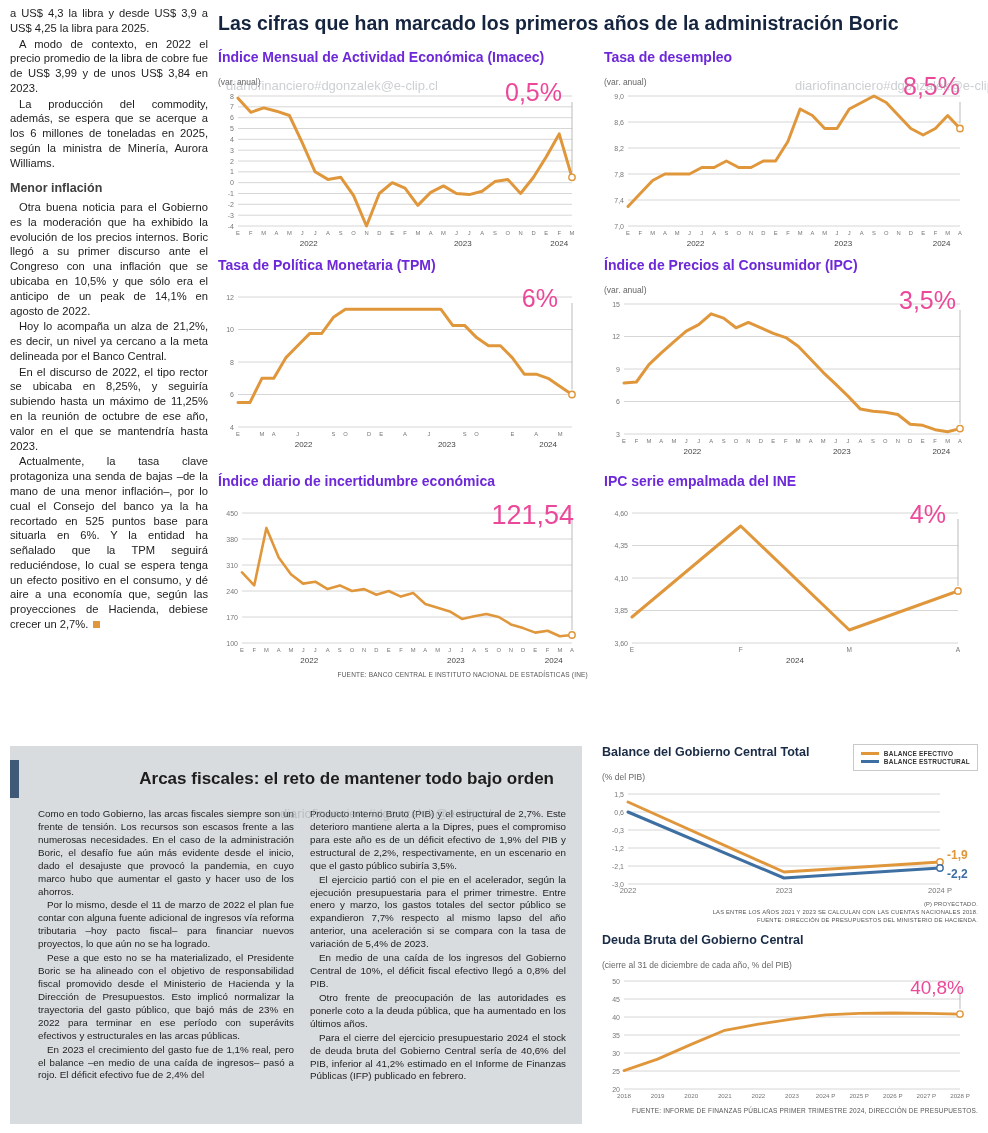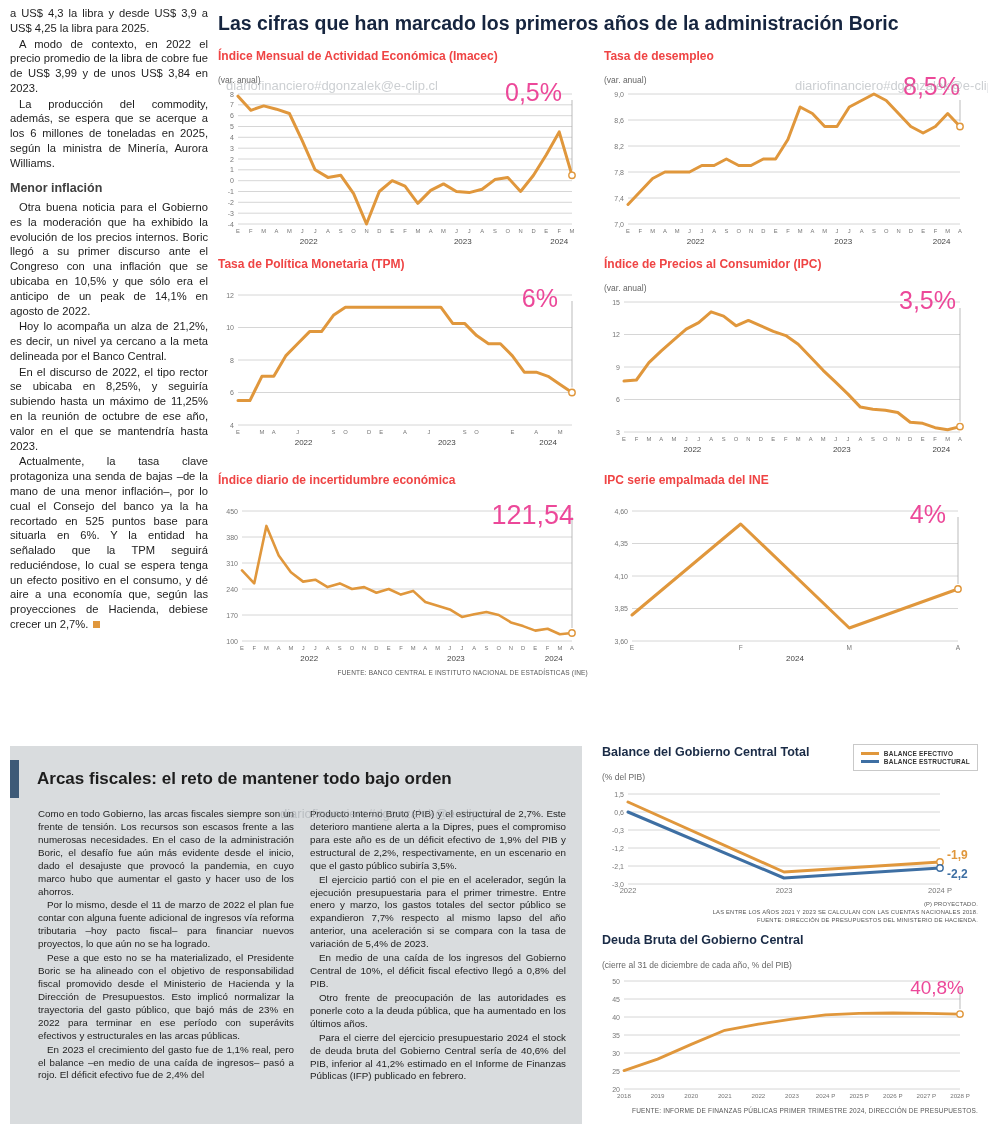--- a/index.html
+++ b/index.html
@@ -17,31 +17,31 @@
   .subhead { color:#404040; font-weight:bold; font-size:12.5px; margin:9px 0 4px 0; }
   .endmark-after p:last-child::after {
     content:""; display:inline-block; width:7px; height:7px; background:#e0973c; margin-left:5px;
   }
 
   
   .main-title { left:218px; top:12px; width:758px; font-size:19.5px; font-weight:bold; color:#16253f; }
 
   
   .chart-block { width:370px; }
-  .chart-title { font-size:12px; font-weight:bold; color:#ef4444; line-height:1.1; }
+  .chart-title { font-size:14px; font-weight:bold; color:#6d28d9; line-height:1.1; }
   .chart-title.small { font-size:12.5px; color:#1a2b46; }
   .chart-sub { font-size:8.5px; color:#666; margin-top:12px; }
   .chart-canvas { margin-top:3px; position:relative; }
   .chart-canvas.mt18 { margin-top:18px; }
   .annotation { position:absolute; color:#ec4899; font-weight:normal; line-height:1; }
   .fuente { font-size:6.5px; color:#555; text-align:right; margin-top:2px; letter-spacing:.2px; }
 
   
   .fiscal-panel { left:10px; top:746px; width:572px; height:378px; background:#d9dcde; }
-  .fiscal-head { display:flex; align-items:center; padding:14px 16px 6px 0; }
+  .fiscal-head { display:flex; align-items:center; padding:14px 28px 6px 0;justify-content:space-between; }
   .fiscal-accent { width:9px; height:38px; background:#3e5a77; margin-right:18px; flex:none; }
   .fiscal-title { font-size:17px; font-weight:bold; color:#1d1d1d; }
   .fiscal-cols { position:absolute; left:28px; right:16px; top:62px; bottom:12px; display:flex; gap:16px; }
   .fiscal-col { width:50%; font-size:9.8px; line-height:1.32; text-align:justify; }
 
   
   .legend { position:absolute; right:0; top:-2px; background:#ffffff; border:1px solid #c9c9c9; padding:4px 7px; }
   .legend-row { display:flex; align-items:center; margin:1px 0; }
   .legend-swatch { width:18px; height:3px; margin-right:5px; flex:none; }
   .legend-label { font-size:6.5px; font-weight:bold; color:#333; letter-spacing:.2px; }

